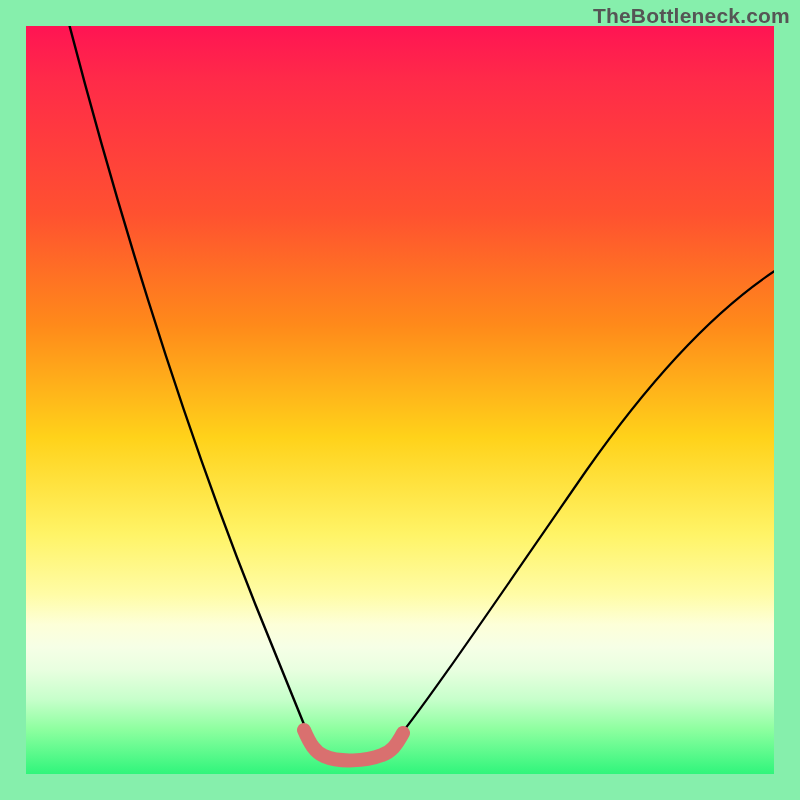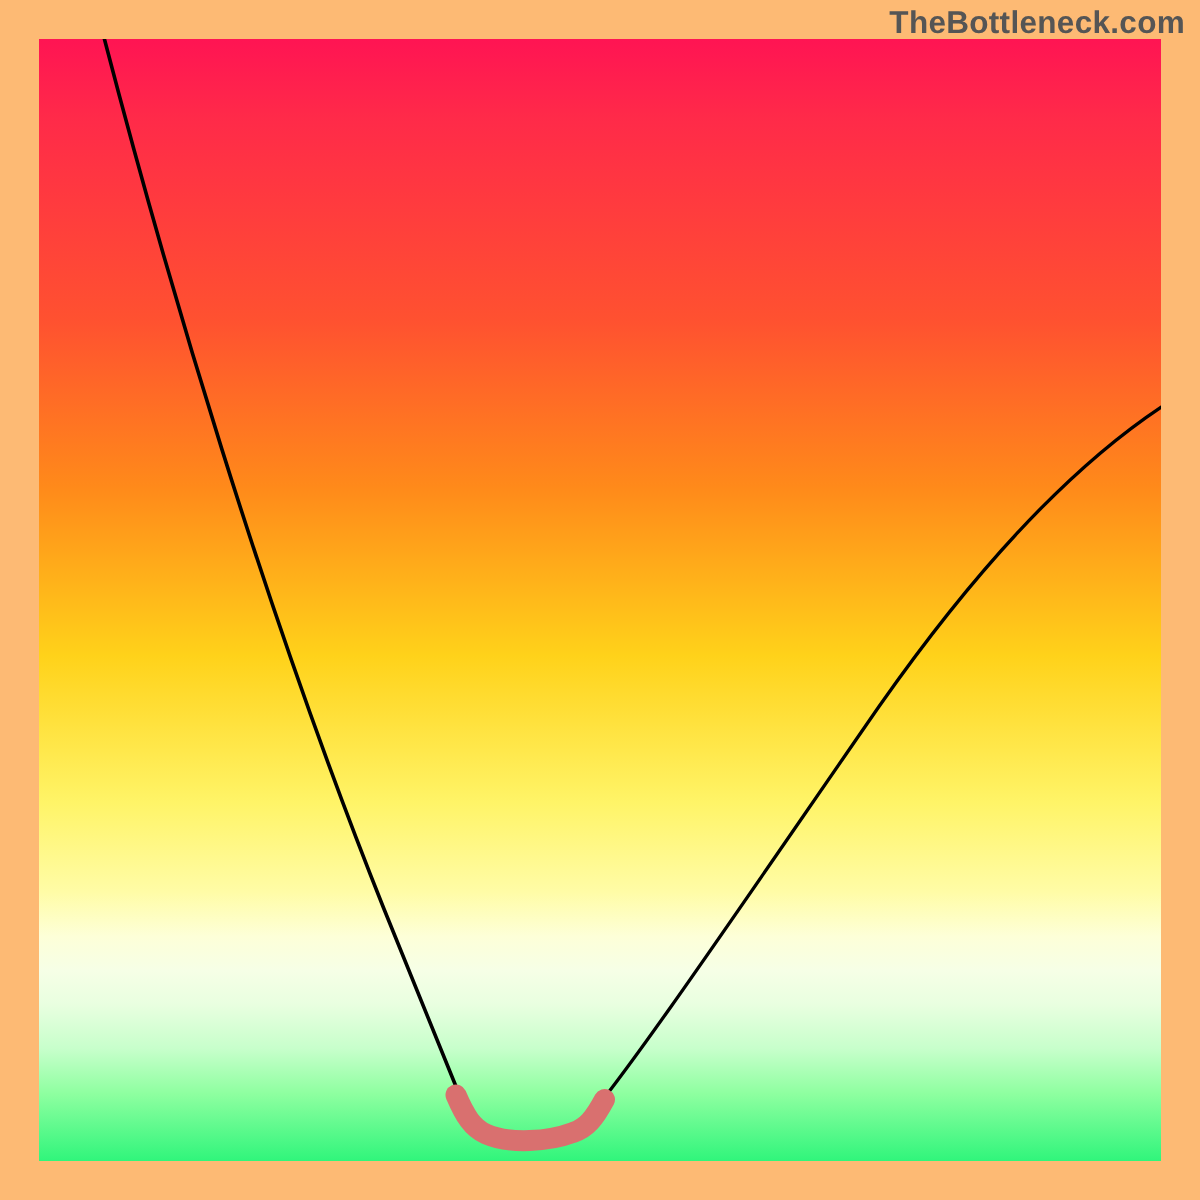--- a/index.html
+++ b/index.html
@@ -8,21 +8,21 @@
     width: 800px;
     height: 800px;
     background: #000;
     overflow: hidden;
     font-family: Arial, Helvetica, sans-serif;
   }
   .stage {
     position: relative;
     width: 800px;
     height: 800px;
-    background: #fdba74;
+    background: #86efac;
   }
   .watermark {
     position: absolute;
     top: 4px;
     right: 10px;
     color: #555555;
     font-size: 21px;
     font-weight: 600;
     letter-spacing: 0.2px;
     z-index: 4;

